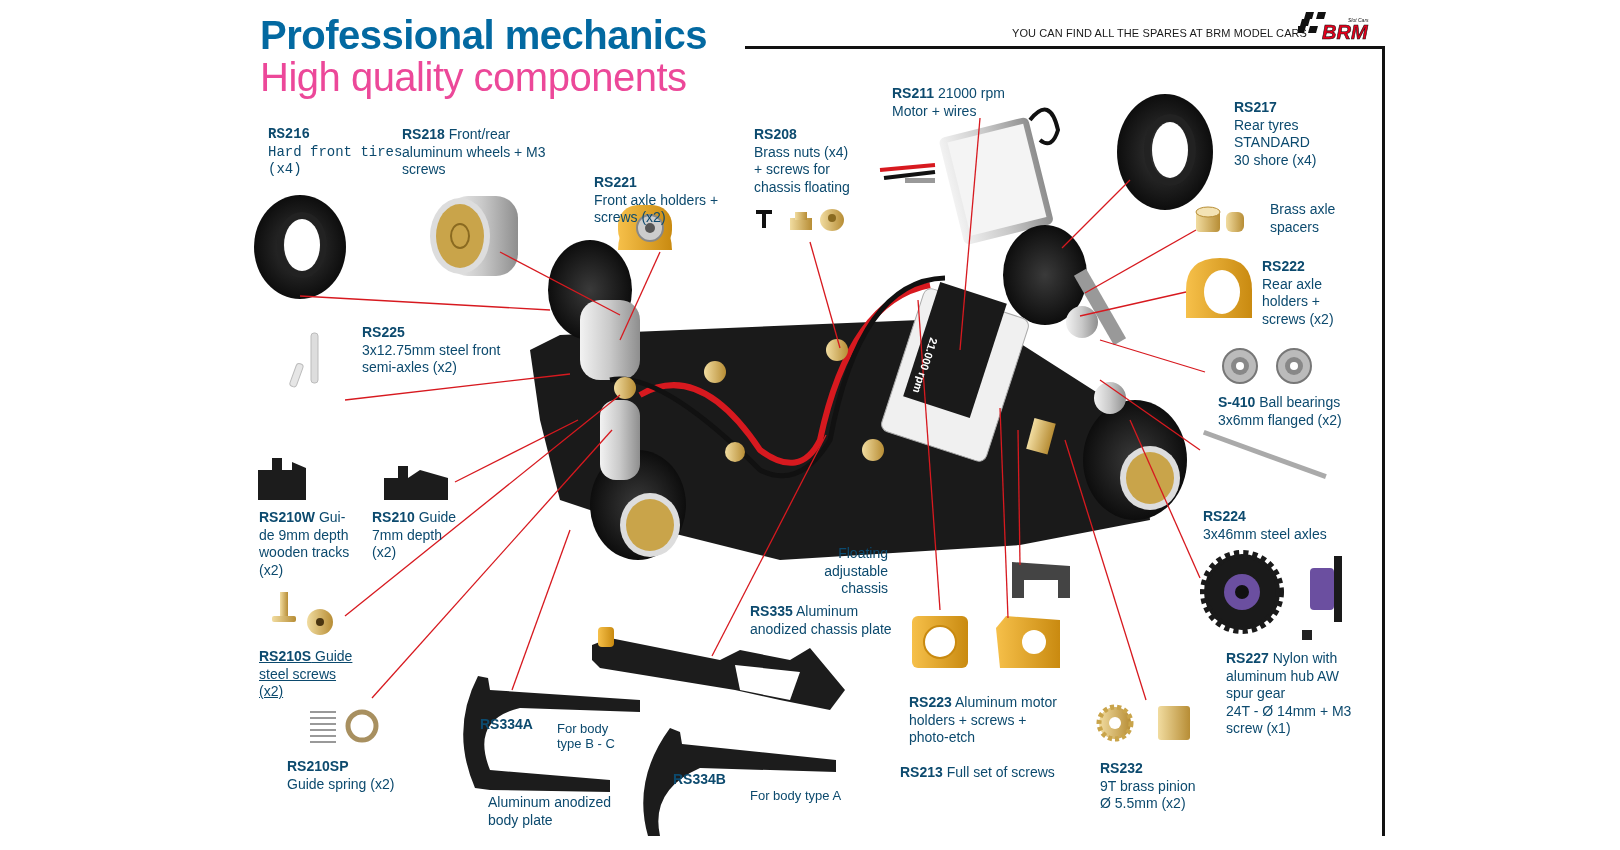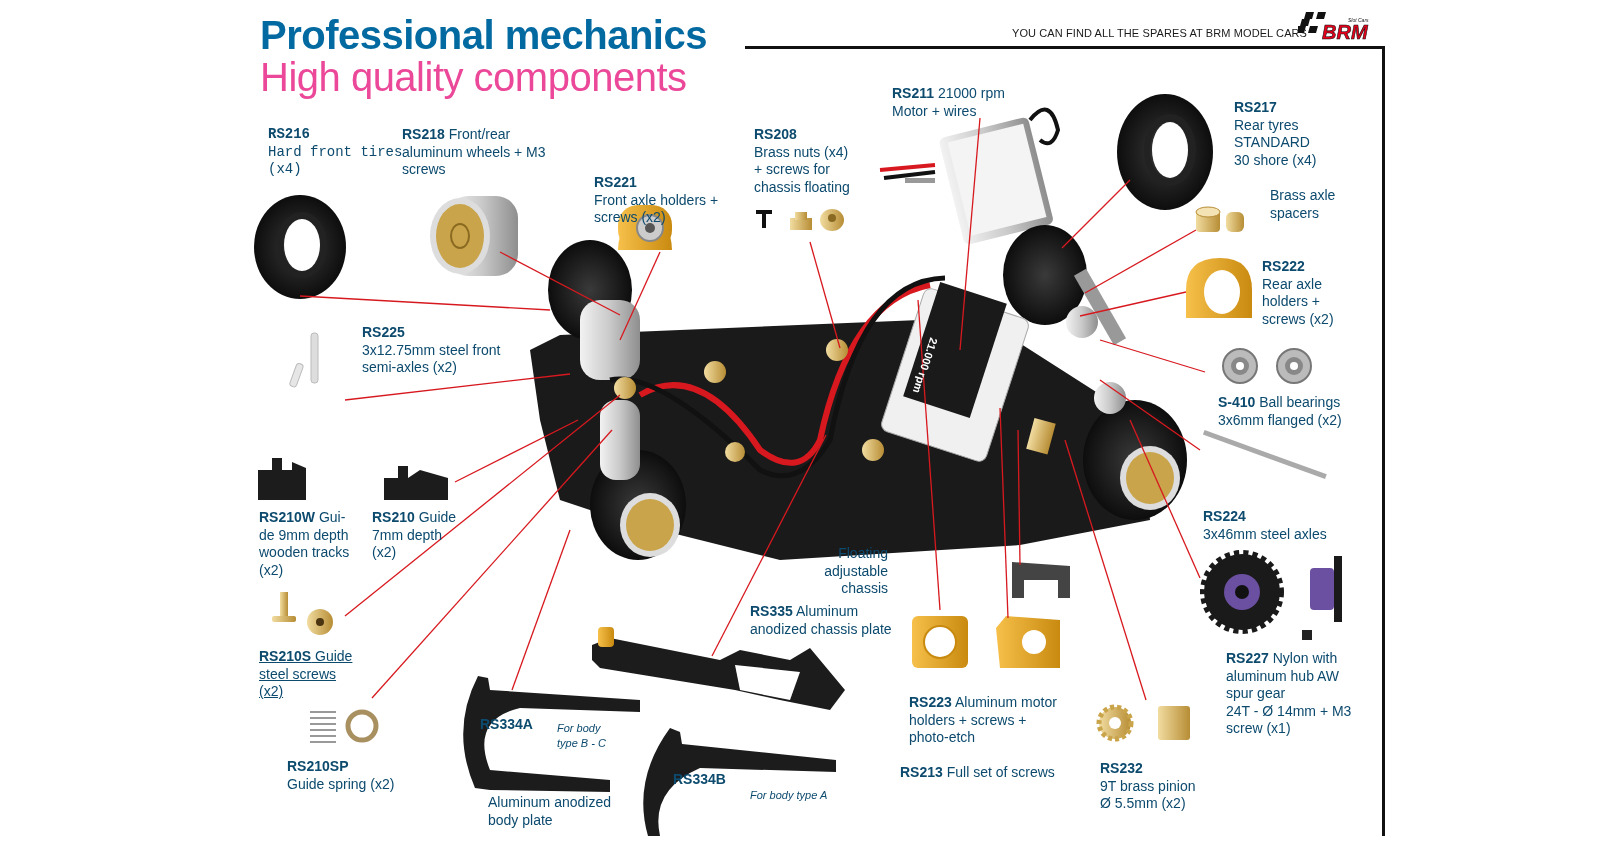--- a/index.html
+++ b/index.html
@@ -6,21 +6,21 @@
   body{width:1620px;height:850px;position:relative;overflow:hidden;font-family:"Liberation Sans",sans-serif;color:#1a1a1a;}
   .abs{position:absolute;}
   .title-main{left:260px;top:14px;font-size:40px;font-weight:bold;letter-spacing:-0.5px;line-height:42px;color:#0369a1;}
   .title-sub{left:260px;top:56px;font-size:40px;font-weight:normal;letter-spacing:-0.5px;line-height:42px;color:#ec4899;-webkit-text-stroke:0px;font-weight:300;}
   .tagline{left:1012px;top:27px;font-size:11px;letter-spacing:0.1px;color:#1a1a1a;}
   .header-rule{left:745px;top:46px;width:640px;height:3px;background:#111;}
   .side-rule{left:1382px;top:46px;width:3px;height:790px;background:#111;}
   .logo{left:1298px;top:12px;width:82px;height:28px;}
   .label{font-size:14px;line-height:17.5px;color:#0c4a6e;}
   .label b{font-weight:bold;}
-  .small{font-size:11px;line-height:15px;font-style:italic;}
+  .small{font-size:13px;line-height:15px;}
   svg.lines{position:absolute;left:0;top:0;}
 </style>
 </head>
 <body>
 
 <div class="abs title-main">Professional mechanics</div>
 <div class="abs title-sub">High quality components</div>
 <div class="abs tagline">YOU CAN FIND ALL THE SPARES AT BRM MODEL CARS</div>
 <div class="abs header-rule"></div>
 <div class="abs side-rule"></div>
@@ -269,21 +269,21 @@
 <div class="abs label" style="left:892px;top:85px;">
   <b>RS211</b><span> 21000 rpm</span><br>
   <span>Motor + wires</span>
 </div>
 <div class="abs label" style="left:1234px;top:99px;">
   <b>RS217</b><br>
   <span>Rear tyres</span><br>
   <span>STANDARD</span><br>
   <span>30 shore (x4)</span>
 </div>
-<div class="abs label" style="left:1270px;top:187px;">
+<div class="abs label" style="left:1270px;top:201px;">
   <span>Brass axle</span><br>
   <span>spacers</span>
 </div>
 <div class="abs label" style="left:1262px;top:258px;">
   <b>RS222</b><br>
   <span>Rear axle</span><br>
   <span>holders +</span><br>
   <span>screws (x2)</span>
 </div>
 <div class="abs label" style="left:1218px;top:394px;">

